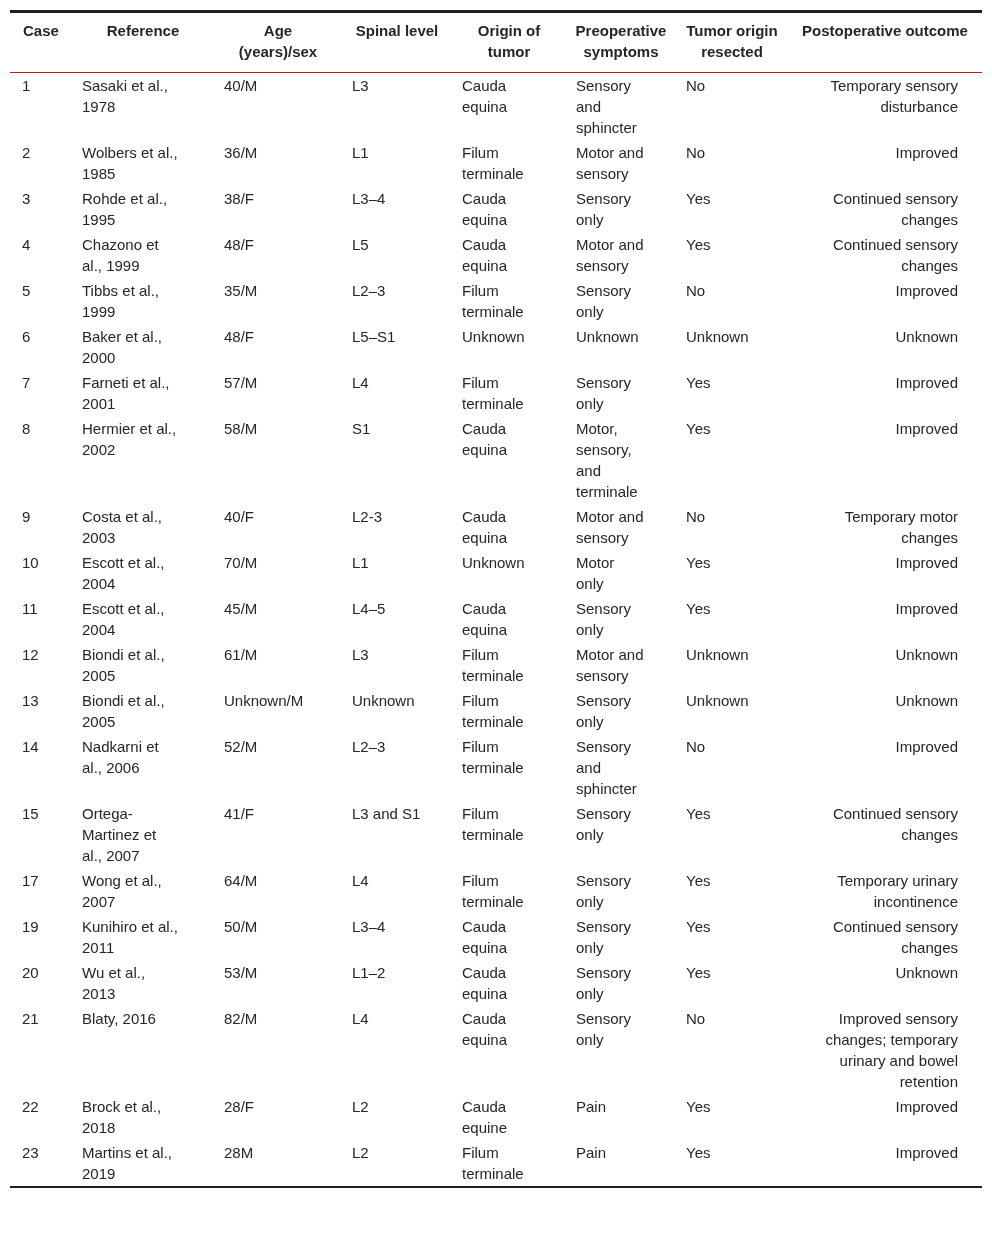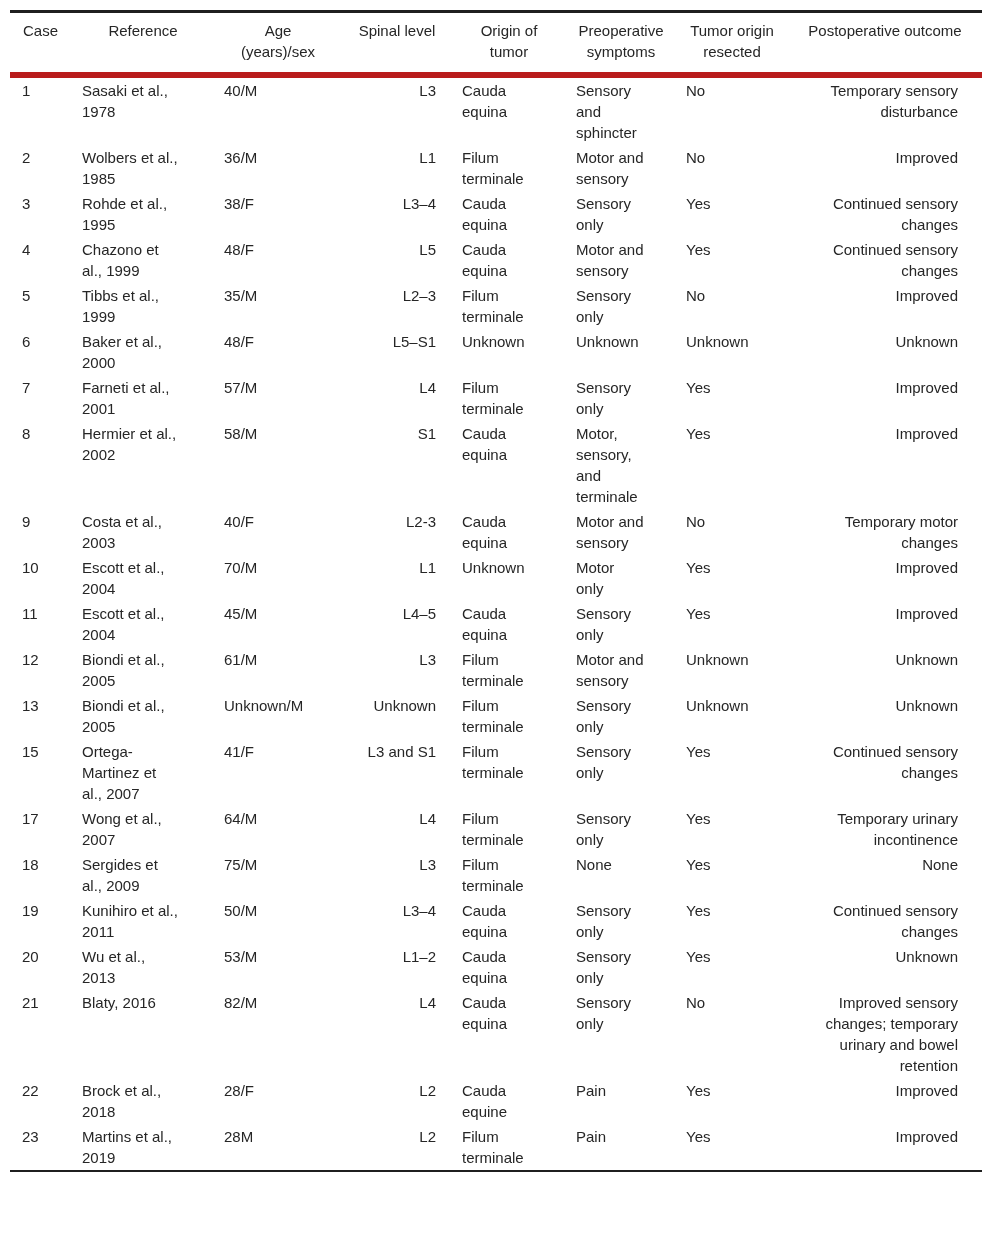--- a/index.html
+++ b/index.html
@@ -28,39 +28,39 @@
   colgroup col.c0 { width: 62px; }
   colgroup col.c1 { width: 142px; }
   colgroup col.c2 { width: 128px; }
   colgroup col.c3 { width: 110px; }
   colgroup col.c4 { width: 114px; }
   colgroup col.c5 { width: 110px; }
   colgroup col.c6 { width: 112px; }
   colgroup col.c7 { width: 194px; }
 
   thead th {
-    font-weight: normal;
+    font-weight: bold;
     vertical-align: top;
     text-align: center;
     padding: 7px 6px 10px 6px;
-    border-bottom: 6px solid #b91c1c;
+    border-bottom: 1px solid #b91c1c;
   }
   thead th.col-0 { text-align: left; padding-left: 13px; }
   thead th.col-2 { padding-left: 16px; padding-right: 16px; }
   thead th.col-4 { padding-left: 10px; padding-right: 10px; }
 
   tbody td {
     vertical-align: top;
     text-align: left;
     padding: 2px 10px 2px 10px;
   }
   tbody td.col-0 { padding-left: 12px; }
   tbody td.col-1 { padding-right: 34px; }
   tbody td.col-2 { padding-right: 30px; }
-  tbody td.col-3 { padding-right: 16px; text-align: right; }
+  tbody td.col-3 { padding-right: 16px; }
   tbody td.col-4 { padding-right: 34px; }
   tbody td.col-5 { padding-right: 30px; }
   tbody td.col-6 { padding-right: 12px; }
   tbody td.col-7 { padding-right: 24px; text-align: right; }
 </style>
 </head>
 <body>
 
 <div class="page">
   <table class="cases">
@@ -211,48 +211,48 @@
           <td class="col-0">13</td>
           <td class="col-1">Biondi et al., 2005</td>
           <td class="col-2">Unknown/M</td>
           <td class="col-3">Unknown</td>
           <td class="col-4">Filum terminale</td>
           <td class="col-5">Sensory only</td>
           <td class="col-6">Unknown</td>
           <td class="col-7">Unknown</td>
         </tr>
         <tr>
+          <td class="col-0">14</td>
+          <td class="col-1">Nadkarni et al., 2006</td>
+          <td class="col-2">52/M</td>
+          <td class="col-3">L2–3</td>
+          <td class="col-4">Filum terminale</td>
+          <td class="col-5">Sensory and sphincter</td>
+          <td class="col-6">No</td>
+          <td class="col-7">Improved</td>
+        </tr>
+        <tr>
           <td class="col-0">15</td>
           <td class="col-1">Ortega-Martinez et al., 2007</td>
           <td class="col-2">41/F</td>
           <td class="col-3">L3 and S1</td>
           <td class="col-4">Filum terminale</td>
           <td class="col-5">Sensory only</td>
           <td class="col-6">Yes</td>
           <td class="col-7">Continued sensory changes</td>
         </tr>
         <tr>
           <td class="col-0">17</td>
           <td class="col-1">Wong et al., 2007</td>
           <td class="col-2">64/M</td>
           <td class="col-3">L4</td>
           <td class="col-4">Filum terminale</td>
           <td class="col-5">Sensory only</td>
           <td class="col-6">Yes</td>
           <td class="col-7">Temporary urinary incontinence</td>
-        </tr>
-        <tr>
-          <td class="col-0">18</td>
-          <td class="col-1">Sergides et al., 2009</td>
-          <td class="col-2">75/M</td>
-          <td class="col-3">L3</td>
-          <td class="col-4">Filum terminale</td>
-          <td class="col-5">None</td>
-          <td class="col-6">Yes</td>
-          <td class="col-7">None</td>
         </tr>
         <tr>
           <td class="col-0">19</td>
           <td class="col-1">Kunihiro et al., 2011</td>
           <td class="col-2">50/M</td>
           <td class="col-3">L3–4</td>
           <td class="col-4">Cauda equina</td>
           <td class="col-5">Sensory only</td>
           <td class="col-6">Yes</td>
           <td class="col-7">Continued sensory changes</td>

